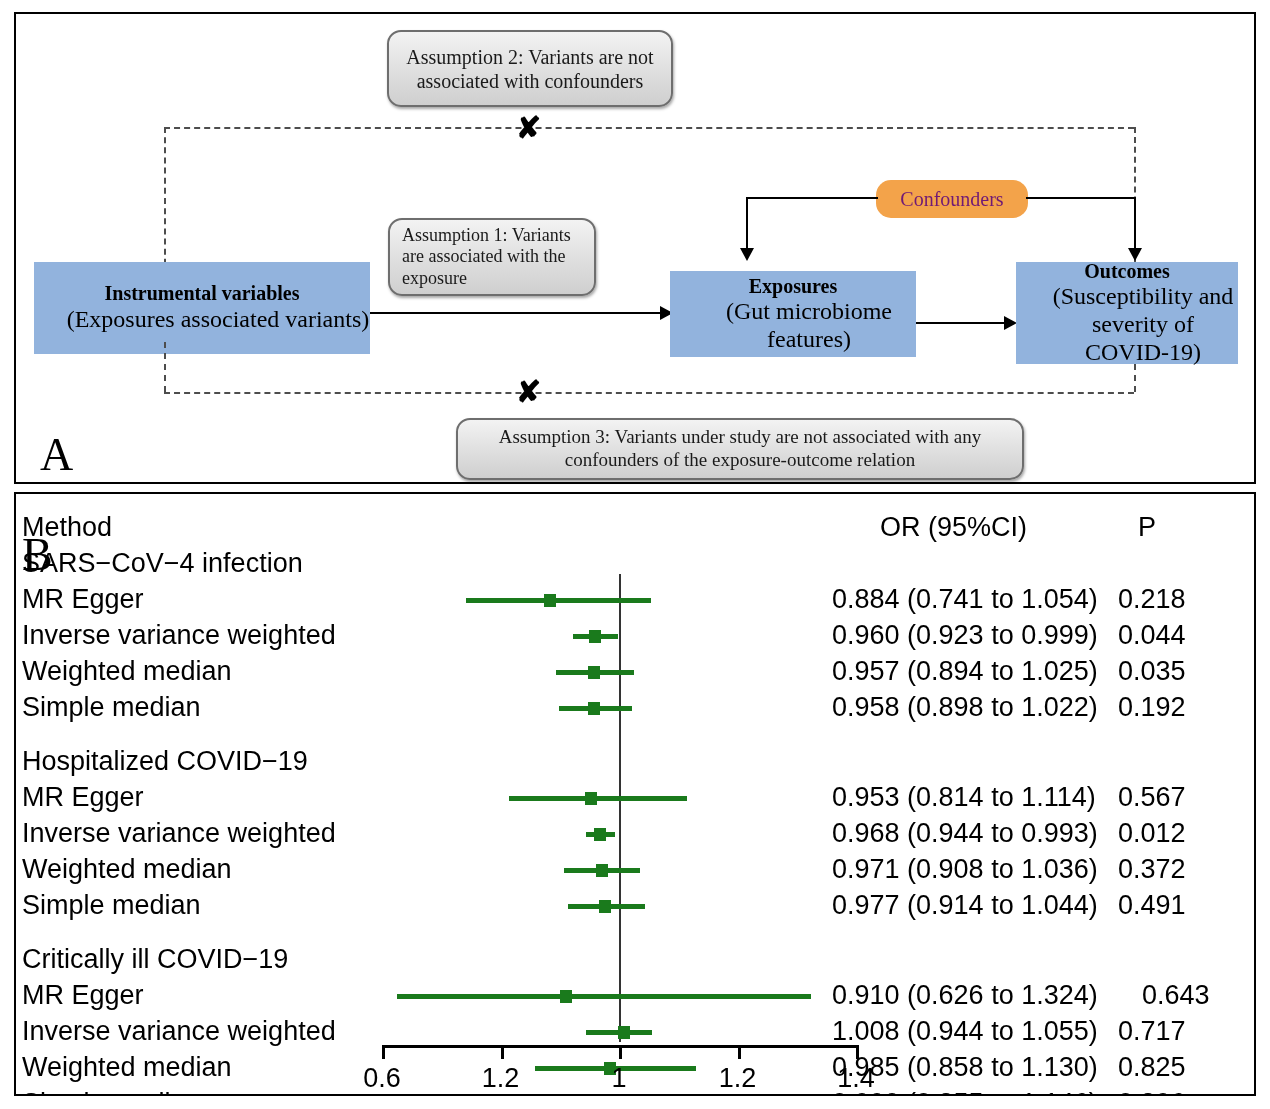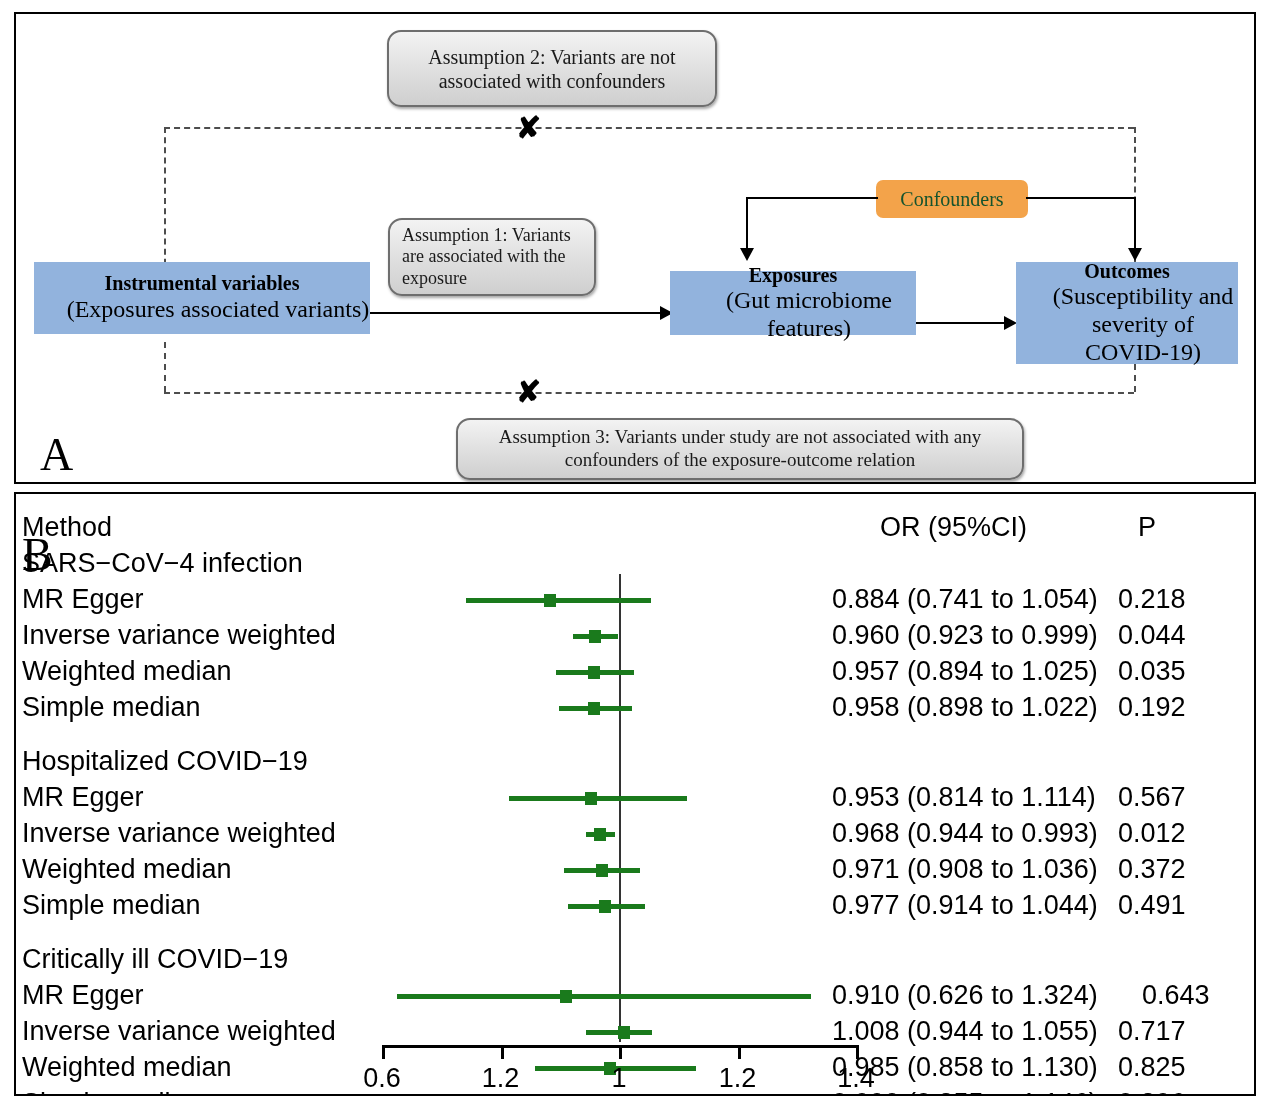--- a/index.html
+++ b/index.html
@@ -55,28 +55,28 @@
     font-size: 20px;
   }
   .blue-box .bb-sub {
     font-size: 24px;
     margin-left: 32px;
   }
 
   .orange-box {
     position: absolute;
     background: #f3a34a;
-    border-radius: 7px;
+    border-radius: 15px;
     box-sizing: border-box;
     display: flex;
     align-items: center;
     justify-content: center;
     font-family: "Liberation Serif", serif;
     font-size: 20px;
-    color: #14532d;
+    color: #701a75;
   }
 
   .assump-box {
     position: absolute;
     box-sizing: border-box;
     border: 2px solid #6e6e6e;
     border-radius: 14px;
     background: linear-gradient(to bottom, #f3f3f3 0%, #e2e2e2 45%, #cfcfcf 100%);
     display: flex;
     align-items: center;
@@ -165,21 +165,21 @@
     line-height: 1;
   }
 </style>
 </head>
 <body>
 
 <div id="page">
 
   <div id="panel-a">
 
-    <div class="assump-box" style="left:371px; top:16px; width:330px; height:77px; font-size:20px; padding:0 16px;">
+    <div class="assump-box" style="left:371px; top:16px; width:286px; height:77px; font-size:20px; padding:0 16px;">
       <span>Assumption 2: Variants are not associated with confounders</span>
     </div>
 
     <div class="dash-v" style="left:148px; top:113px; height:148px;"></div>
     <div class="dash-h" style="left:148px; top:113px; width:970px;"></div>
     <div class="dash-v" style="left:1118px; top:113px; height:135px;"></div>
     <div class="x-mark" style="left:500px; top:99px;">
       <span>✘</span>
     </div>
 
@@ -196,31 +196,31 @@
     <div class="solid-line" style="left:1010px; top:183px; width:110px; height:2px;"></div>
     <div class="solid-line" style="left:1118px; top:183px; width:2px; height:53px;"></div>
     <div style="position:absolute; left:1112px; top:234px; width:0; height:0;
                 border-left:7px solid transparent; border-right:7px solid transparent;
                 border-top:13px solid #000;"></div>
 
     <div class="assump-box" style="left:372px; top:204px; width:208px; height:78px; font-size:18px; padding:0 12px; text-align:left; justify-content:flex-start;">
       <span>Assumption 1: Variants are associated with the exposure</span>
     </div>
 
-    <div class="blue-box" style="left:18px; top:248px; width:336px; height:72px;">
+    <div class="blue-box" style="left:18px; top:248px; width:336px; height:92px;">
       <span class="bb-title">Instrumental variables</span>
       <span class="bb-sub">(Exposures associated variants)</span>
     </div>
 
     <div class="solid-line" style="left:354px; top:298px; width:292px; height:2px;"></div>
     <div style="position:absolute; left:644px; top:292px; width:0; height:0;
                 border-top:7px solid transparent; border-bottom:7px solid transparent;
                 border-left:13px solid #000;"></div>
 
-    <div class="blue-box" style="left:654px; top:257px; width:246px; height:64px;">
+    <div class="blue-box" style="left:654px; top:257px; width:246px; height:86px;">
       <span class="bb-title">Exposures</span>
       <span class="bb-sub">(Gut microbiome features)</span>
     </div>
 
     <div class="solid-line" style="left:900px; top:308px; width:90px; height:2px;"></div>
     <div style="position:absolute; left:988px; top:302px; width:0; height:0;
                 border-top:7px solid transparent; border-bottom:7px solid transparent;
                 border-left:13px solid #000;"></div>
 
     <div class="blue-box" style="left:1000px; top:248px; width:222px; height:102px;">

